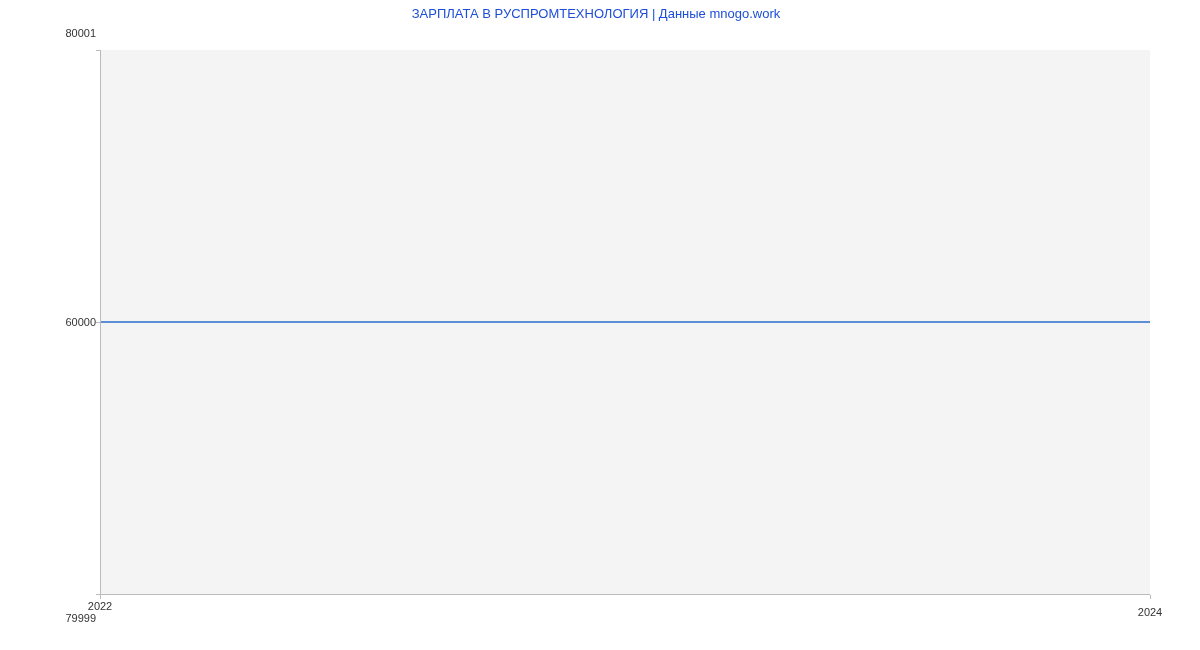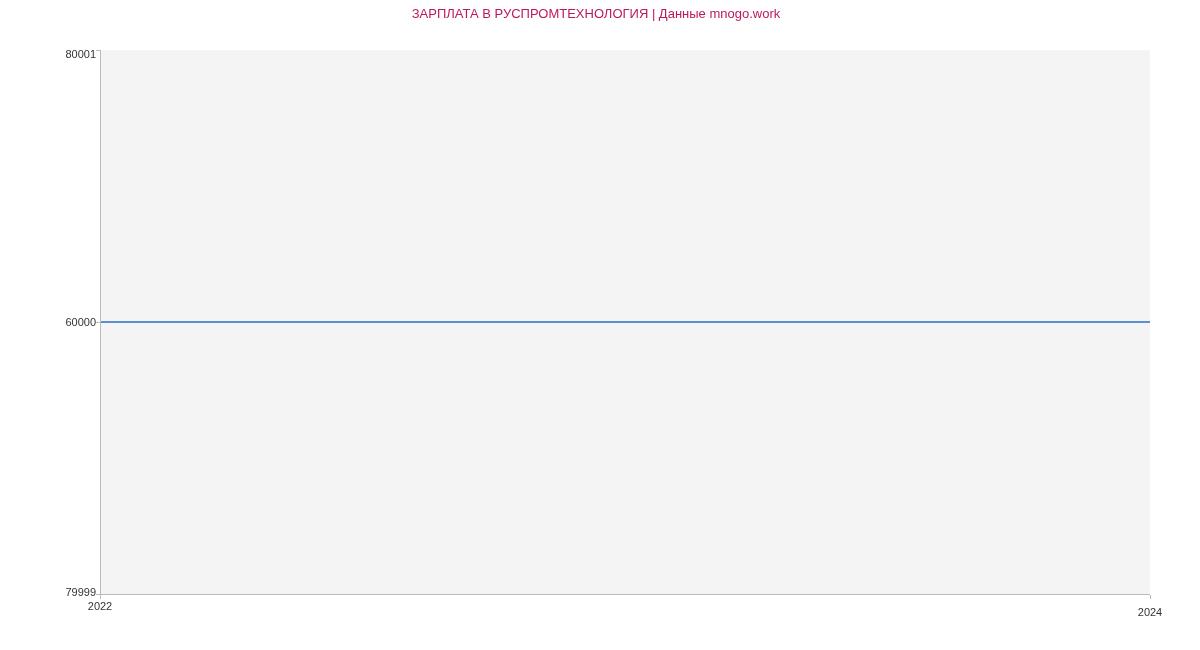--- a/index.html
+++ b/index.html
@@ -14,21 +14,21 @@
       height: 650px;
       position: relative;
     }
     .chart-title {
       position: absolute;
       top: 6px;
       left: 0;
       right: 8px;
       text-align: center;
       font-size: 13px;
-      color: #be185d;
+      color: #1d4ed8;
       font-weight: 400;
     }
     .plot-area {
       position: absolute;
       left: 100px;
       top: 50px;
       width: 1050px;
       height: 545px;
       background: #f4f4f4;
       border-left: 1px solid #bbb;
@@ -74,26 +74,26 @@
   </style>
 </head>
 <body>
 
 <div class="chart-title">ЗАРПЛАТА В  РУСПРОМТЕХНОЛОГИЯ | Данные mnogo.work</div>
 
 <div class="plot-area">
   <div class="data-line" style="top: 50%;"></div>
 </div>
 
-<div class="y-tick" style="top: 54px;">80001</div>
+<div class="y-tick" style="top: 33px;">80001</div>
 <div class="y-tick-mark" style="top: 50px;"></div>
 
 <div class="y-tick" style="top: 322px;">60000</div>
 <div class="y-tick-mark" style="top: 322px;"></div>
 
-<div class="y-tick" style="top: 592px;">79999</div>
+<div class="y-tick" style="top: 618px;">79999</div>
 <div class="y-tick-mark" style="top: 594px;"></div>
 
 <div class="x-tick" style="left: 100px; text-align: center;">2022</div>
 <div class="x-tick-mark" style="left: 100px;"></div>
 
 <div class="x-tick" style="left: 1150px; margin-top: 6px;">2024</div>
 <div class="x-tick-mark" style="left: 1150px;"></div>
 
 </body></html>

